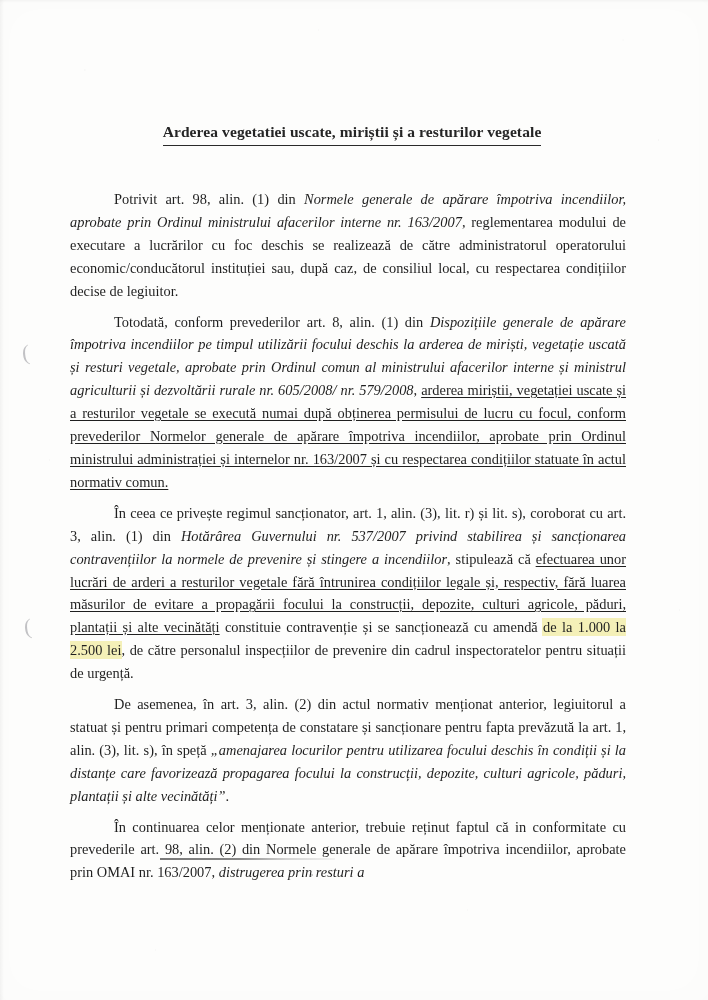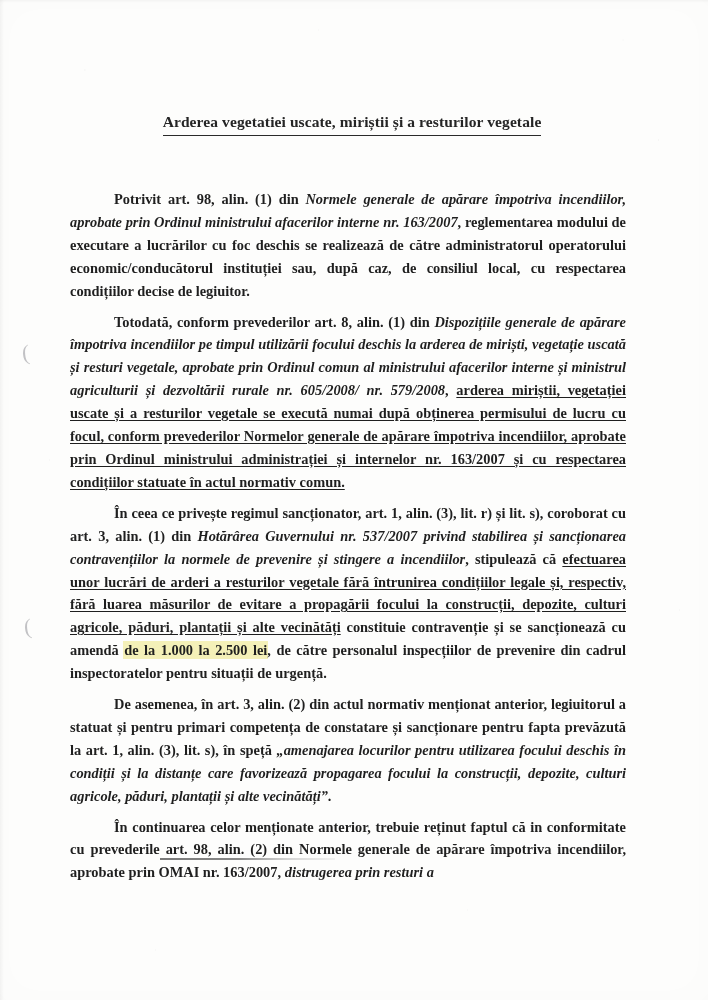--- a/index.html
+++ b/index.html
@@ -34,21 +34,21 @@
       radial-gradient(circle at 96% 61%, rgba(0,0,0,0.04) 0 0.6px, transparent 0.9px),
       radial-gradient(circle at 22% 95%, rgba(0,0,0,0.04) 0 0.6px, transparent 0.9px),
       radial-gradient(circle at 66% 91%, rgba(0,0,0,0.03) 0 0.6px, transparent 0.9px),
       radial-gradient(circle at 45% 3%, rgba(0,0,0,0.03) 0 0.5px, transparent 0.8px);
   }
 
   
   #title-block {
     position: absolute;
     left: 0;
-    top: 110px;
+    top: 120px;
     width: 704px;
     text-align: center;
   }
   .title-line {
     font-family: "Liberation Serif", "DejaVu Serif", serif;
     font-weight: bold;
     font-size: 15.5px;
     color: #252525;
     letter-spacing: 0.1px;
     line-height: 24px;
@@ -71,21 +71,20 @@
     position: absolute;
     left: 70px;
     top: 188px;
     width: 556px;
     font-family: "Liberation Serif", "DejaVu Serif", serif;
     font-size: 14.4px;
     line-height: 22.9px;
     color: #1f1f1f;
     text-align: justify;
     text-justify: inter-word;
-    font-weight: bold;
   }
 
   .para {
     margin: 0;
     text-indent: 44px;
     text-align: justify;
   }
   .para + .para {
     margin-top: 8px;
   }

